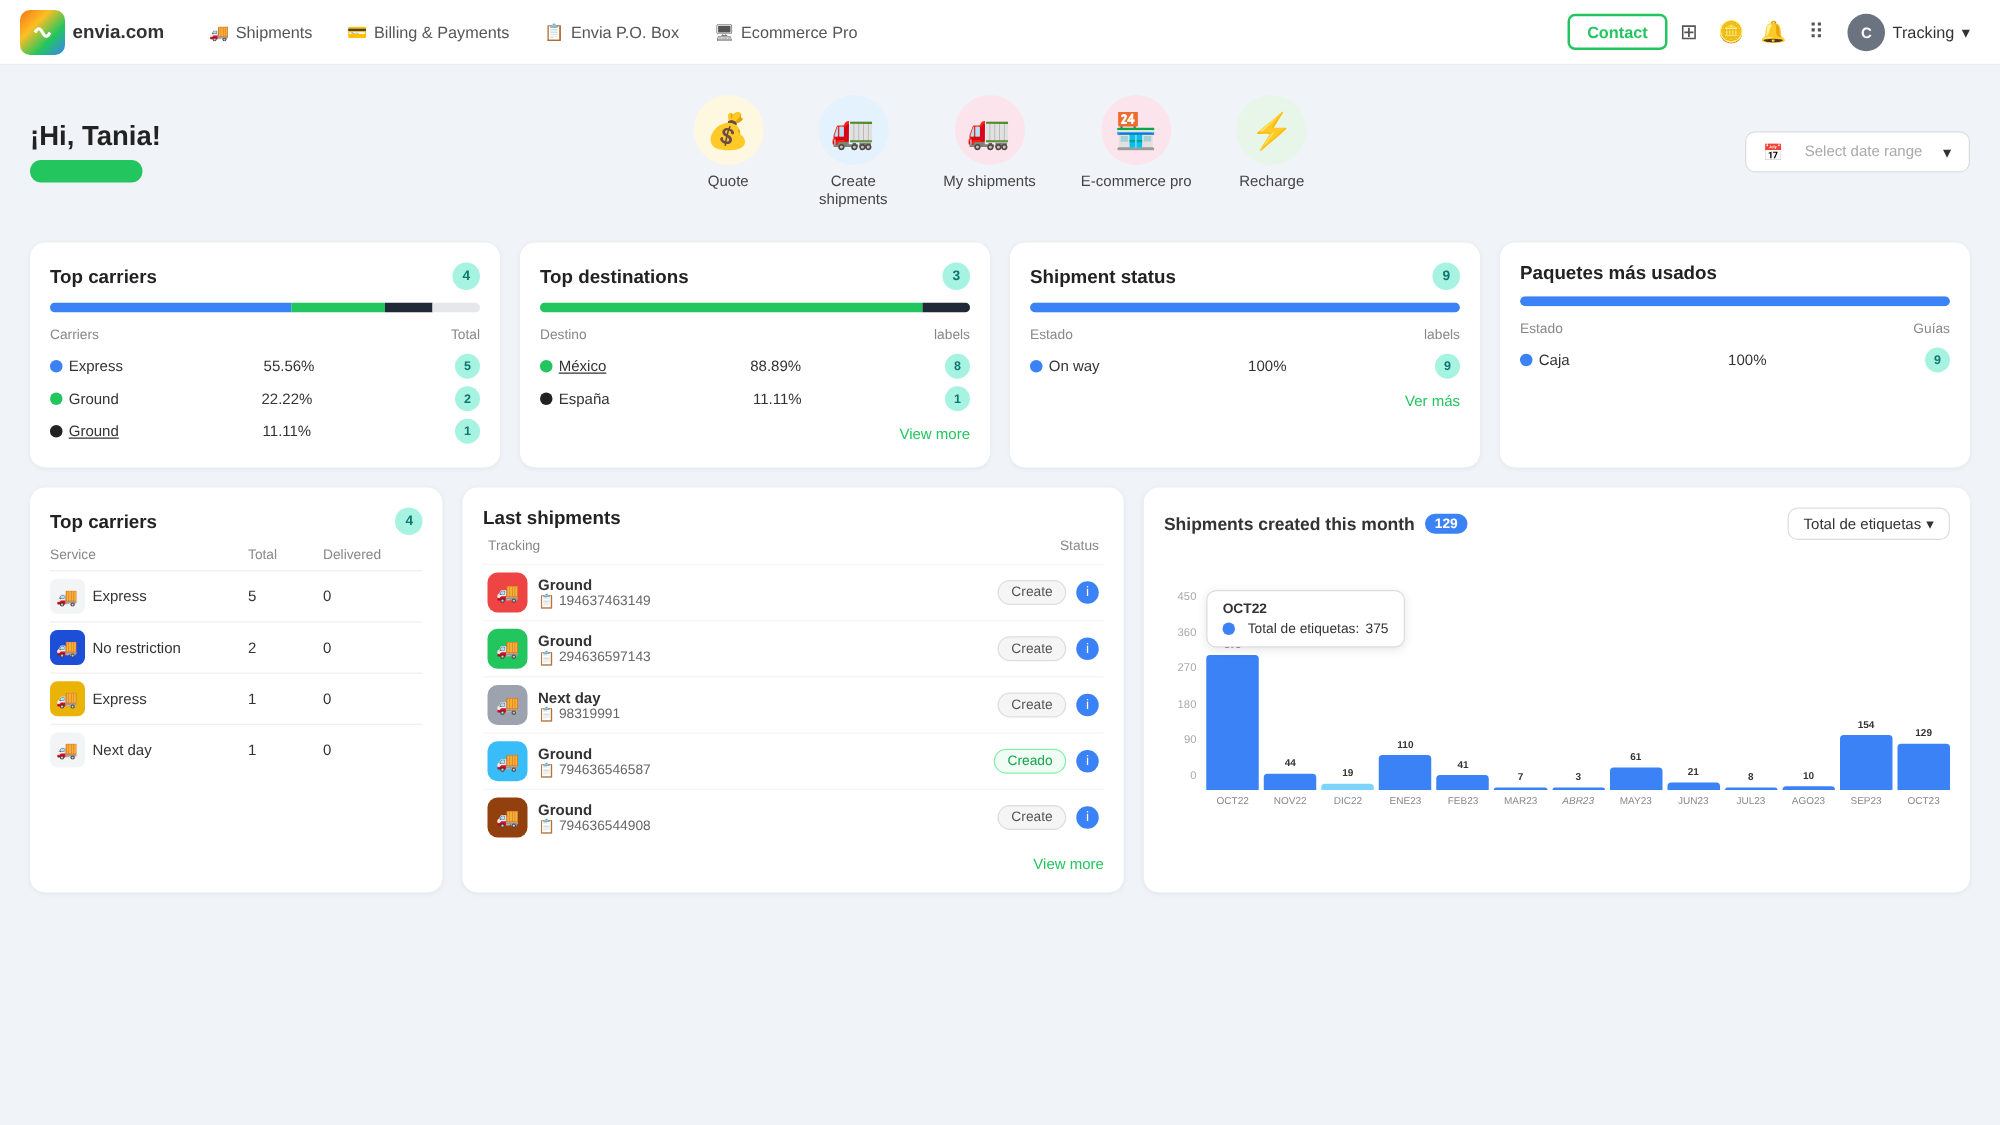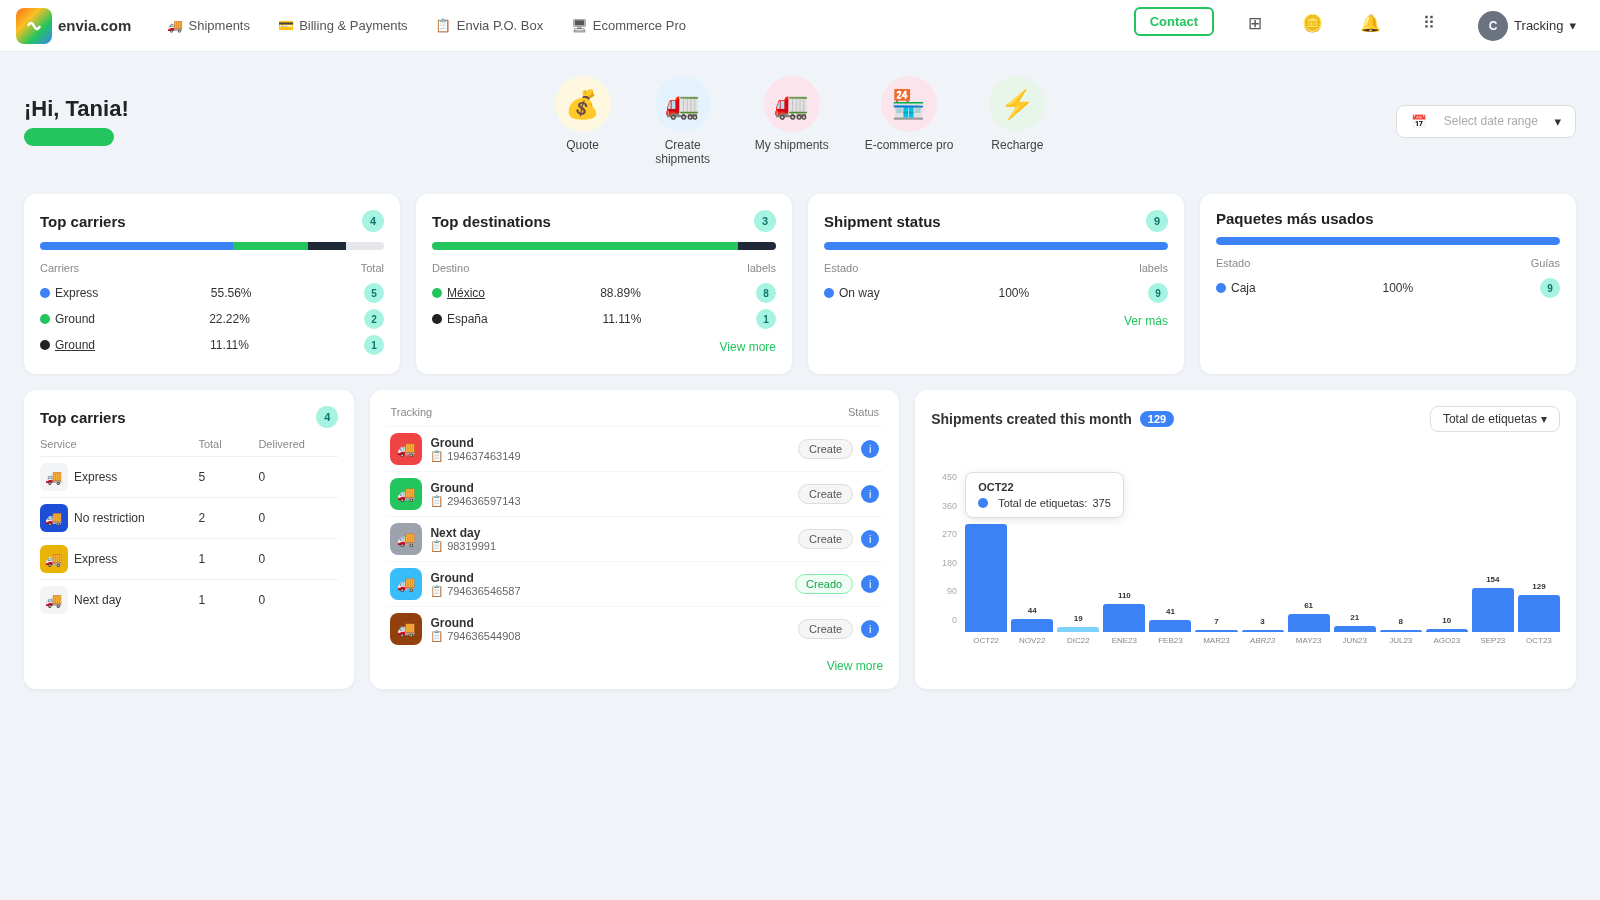--- a/index.html
+++ b/index.html
@@ -4,21 +4,21 @@
   <style>
     * { box-sizing: border-box; margin: 0; padding: 0; }
     body { font-family: -apple-system, BlinkMacSystemFont, 'Segoe UI', sans-serif; background: #f0f4f8; font-size: 13px; color: #333; }
 
     
     .navbar { background: #fff; display: flex; align-items: center; padding: 0 16px; height: 52px; border-bottom: 1px solid #e8edf2; }
     .logo { display: flex; align-items: center; gap: 6px; font-weight: 700; font-size: 15px; color: #333; margin-right: 24px; }
     .logo-icon { width: 36px; height: 36px; background: linear-gradient(135deg, #f97316, #fbbf24, #22c55e, #3b82f6); border-radius: 8px; display: flex; align-items: center; justify-content: center; color: white; font-weight: 900; font-size: 18px; }
     .nav-links { display: flex; gap: 4px; flex: 1; }
     .nav-link { display: flex; align-items: center; gap: 5px; padding: 6px 12px; border-radius: 6px; cursor: pointer; font-size: 13px; color: #555; }
-    .nav-right { display: flex; align-items: flex-start; gap: 24px; }
+    .nav-right { display: flex; align-items: center; gap: 0; }
     .contact-btn { border: 2px solid #22c55e; color: #22c55e; background: none; padding: 5px 14px; border-radius: 6px; cursor: pointer; font-weight: 600; font-size: 13px; }
     .nav-icon-btn { width: 34px; height: 34px; border: none; background: none; cursor: pointer; display: flex; align-items: center; justify-content: center; font-size: 17px; color: #555; border-radius: 50%; }
     .company-btn { display: flex; align-items: center; gap: 6px; cursor: pointer; padding: 4px 8px; border-radius: 6px; }
     .avatar { width: 30px; height: 30px; background: #6b7280; border-radius: 50%; display: flex; align-items: center; justify-content: center; color: white; font-size: 12px; font-weight: 600; }
 
     
     .main-content { padding: 16px 24px; }
     .action-item { display: flex; flex-direction: column; align-items: center; gap: 6px; cursor: pointer; padding: 8px 16px; }
     .date-picker-btn { display: flex; align-items: center; gap: 8px; border: 1px solid #ddd; padding: 8px 14px; border-radius: 8px; background: white; cursor: pointer; font-size: 13px; min-width: 180px; justify-content: space-between; }
 
@@ -324,20 +324,23 @@
         <div class="service-name">
           <div class="service-icon" style="background:#f3f4f6;">🚚</div>
           <span>Next day</span>
         </div>
         <span>1</span>
         <span>0</span>
       </div>
     </div>
 
     <div class="card-tall">
+      <div class="card-header" style="margin-bottom:8px;">
+        <span class="card-title">Last shipments</span>
+      </div>
       <div class="shipment-col-header">
         <span>Tracking</span>
         <span>Status</span>
       </div>
       <div class="shipment-row">
         <div class="shipment-carrier-icon" style="background:#ef4444;">🚚</div>
         <div class="shipment-info">
           <div class="shipment-carrier">Ground</div>
           <div class="shipment-tracking">📋 <span>194637463149</span></div>
         </div>

